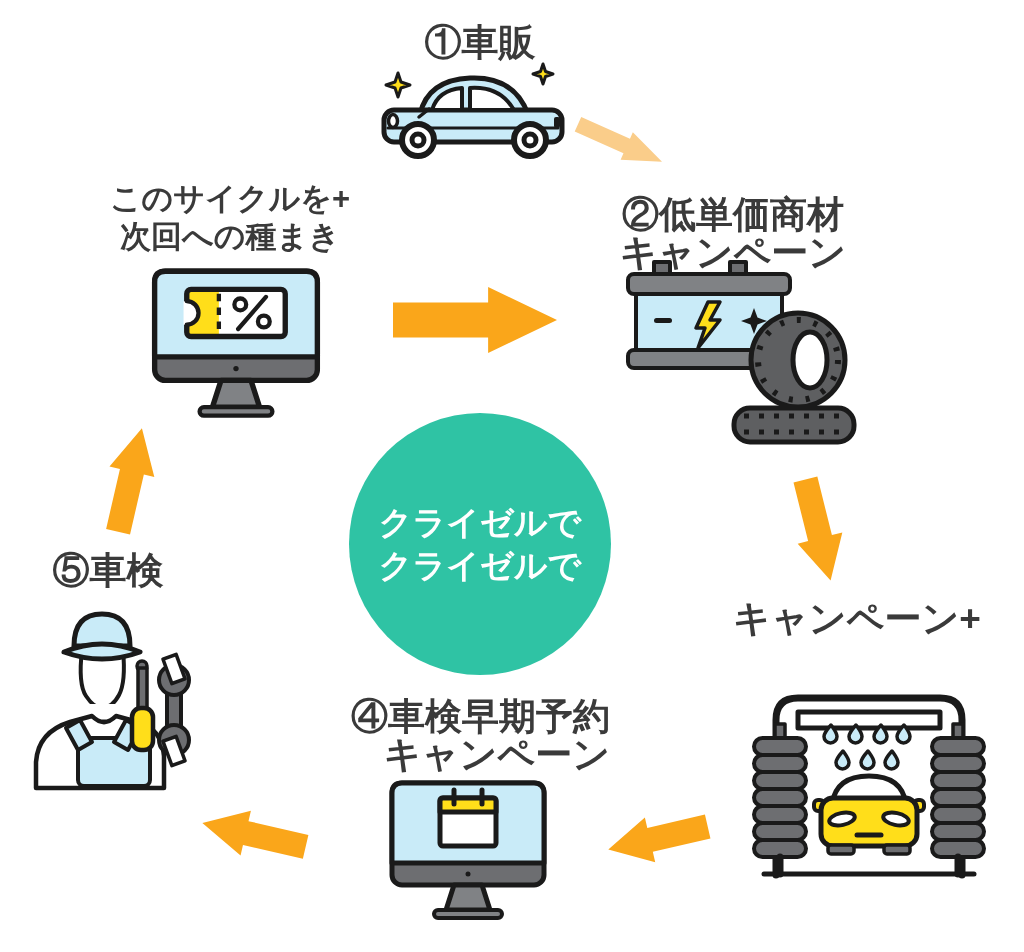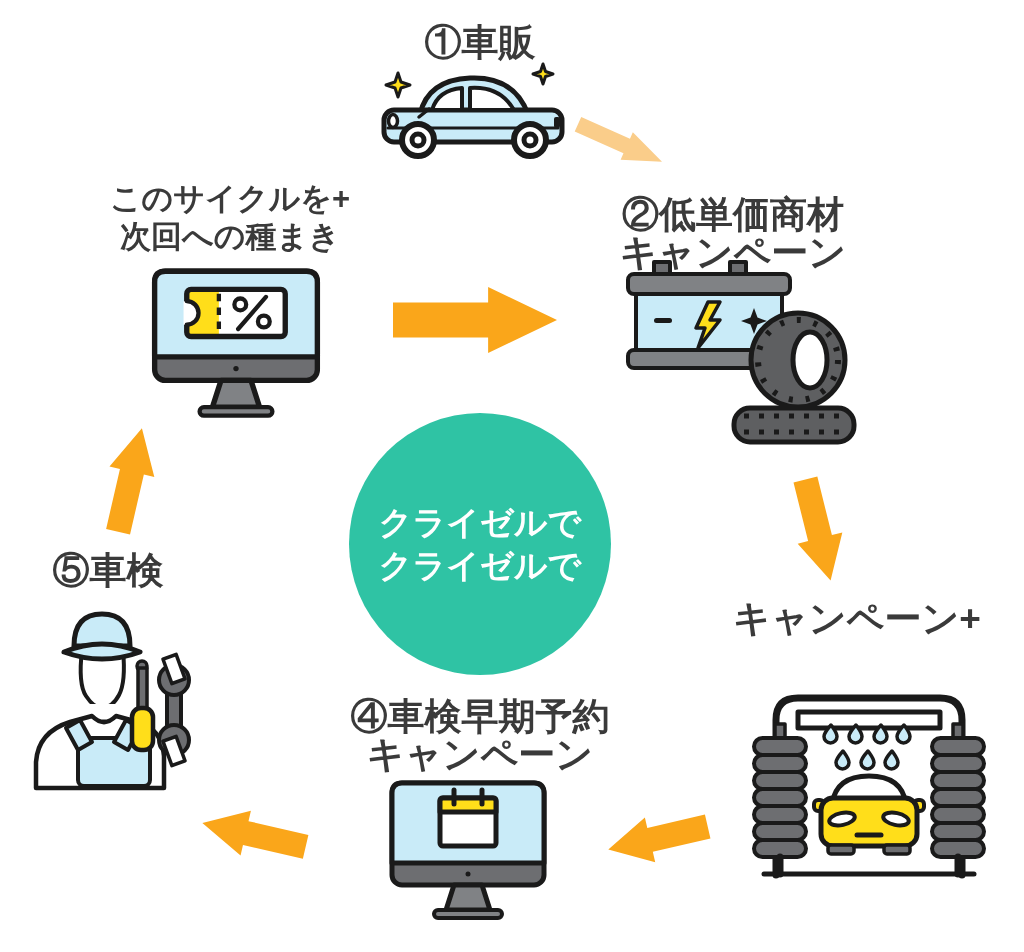--- a/index.html
+++ b/index.html
@@ -38,21 +38,21 @@
 
   <div class="label" style="left:608px;top:176px;width:250px;margin-top:20px;">
     <span>②低単価商材</span>
     <span class="l2">キャンペーン</span>
   </div>
 
   <div class="label" style="left:690px;top:600px;width:334px;">
     <span>キャンペーン+</span>
   </div>
 
-  <div class="label" style="left:350px;top:698px;width:260px;">
+  <div class="label" style="left:350px;top:698px;width:260px;text-align:right;">
     <span>④車検早期予約</span>
     <span class="l2">キャンペーン</span>
   </div>
 
   <div class="label" style="left:18px;top:552px;width:180px;">
     <span>⑤車検</span>
   </div>
 
   <div class="label" style="left:70px;top:180px;width:320px;font-size:31px;">
     <span>このサイクルを+</span>

